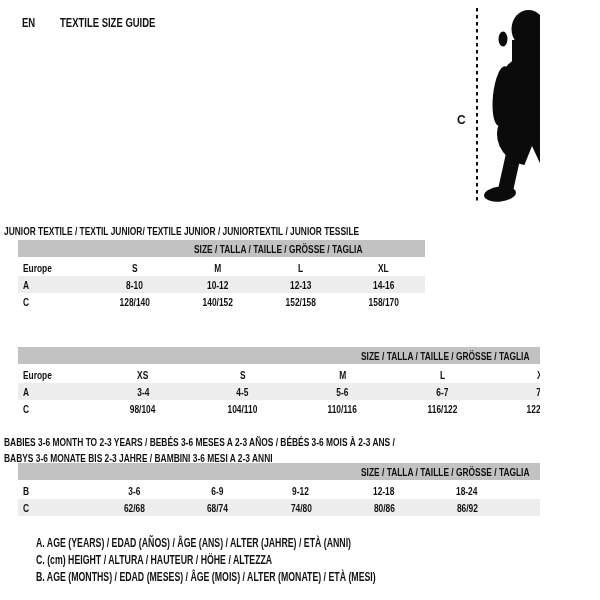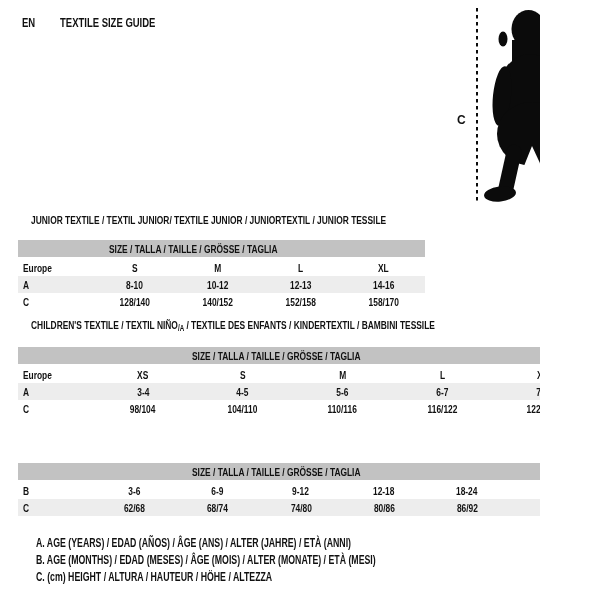--- a/index.html
+++ b/index.html
@@ -19,33 +19,33 @@
   .lang-code{flex:0 0 38px;}
 
   
   .figure{position:absolute;left:450px;top:4px;width:150px;height:210px;}
   .ink{fill:var(--silhouette,#0b0b0b);}
   .ink-stroke{stroke:var(--silhouette,#0b0b0b);}
   .paper{fill:#ffffff;}
   .c-label{font-family:"Liberation Sans","DejaVu Sans",sans-serif;font-size:12px;font-weight:700;fill:var(--text,#111);}
 
   
-  .title{position:absolute;left:31px;font-size:11.5px;}
+  .title{position:absolute;left:4px;font-size:11.5px;margin-top:11px;}
   .t1{top:214px;}
   .t2{top:319px;}
   .t3{top:423px;line-height:16px;}
 
   
   table.size-table{position:absolute;left:18px;border-collapse:collapse;table-layout:fixed;
     font-size:11.5px;font-weight:700;color:var(--text,#111);}
   .w1{top:240px;width:407px;}
   .w2{top:347px;width:574px;}
   .w3{top:463px;width:574px;}
   col.c0{width:75px;}
-  thead th{background:var(--header-bar,#c2c2c2);text-align:center;font-weight:700;
+  thead th{background:var(--header-bar,#c2c2c2);text-align:right;font-weight:700;
     height:15px;padding:1px 0 1px 5px;border-bottom:2px solid #fff;}
   td{height:17px;padding:0;text-align:center;}
   td.label-col{text-align:left;padding-left:5px;margin-top:35px;}
   tr.alt{background:var(--row-alt,#ededed);}
 
   
   .footnotes{position:absolute;left:20px;top:535px;font-size:12px;line-height:17.2px;margin-left:16px;}
 </style>
 </head>
 <body>
@@ -112,23 +112,20 @@
       <tr>
           <td class="label-col"><span class="cond cl">C</span></td>
           <td><span class="cond">128/140</span></td>
           <td><span class="cond">140/152</span></td>
           <td><span class="cond">152/158</span></td>
           <td><span class="cond">158/170</span></td>
         </tr>
     </tbody>
   </table>
 
-  <div class="title t2">
-    <span class="cond cl"><span>CHILDREN'S TEXTILE / TEXTIL NIÑO</span><span class="sub">/A</span><span> / TEXTILE DES ENFANTS / KINDERTEXTIL / BAMBINI TESSILE</span></span>
-  </div>
   <table class="size-table w2">
     <colgroup>
         <col class="c0">
         <col span="5">
       </colgroup>
     <thead>
       <tr>
         <th colspan="6"><span class="cond cl">SIZE / TALLA / TAILLE / GRÖSSE / TAGLIA</span></th>
       </tr>
     </thead>
@@ -154,20 +151,22 @@
           <td><span class="cond">98/104</span></td>
           <td><span class="cond">104/110</span></td>
           <td><span class="cond">110/116</span></td>
           <td><span class="cond">116/122</span></td>
           <td><span class="cond">122/128</span></td>
         </tr>
     </tbody>
   </table>
 
   <div class="title t3">
+    <div><span class="cond cl">BABIES 3-6 MONTH TO 2-3 YEARS / BEBÉS 3-6 MESES A 2-3 AÑOS / BÉBÉS 3-6 MOIS À 2-3 ANS /</span></div>
+    <div><span class="cond cl">BABYS 3-6 MONATE BIS 2-3 JAHRE / BAMBINI 3-6 MESI A 2-3 ANNI</span></div>
   </div>
   <table class="size-table w3">
     <colgroup>
         <col class="c0">
         <col span="6">
       </colgroup>
     <thead>
       <tr>
         <th colspan="7"><span class="cond cl">SIZE / TALLA / TAILLE / GRÖSSE / TAGLIA</span></th>
       </tr>
@@ -189,17 +188,17 @@
           <td><span class="cond">74/80</span></td>
           <td><span class="cond">80/86</span></td>
           <td><span class="cond">86/92</span></td>
           <td><span class="cond">92/98</span></td>
         </tr>
     </tbody>
   </table>
 
   <div class="footnotes">
     <div><span class="cond cl">A. AGE (YEARS) / EDAD (AÑOS) / ÂGE (ANS) / ALTER (JAHRE) / ETÀ (ANNI)</span></div>
+    <div><span class="cond cl">C. (cm) HEIGHT / ALTURA / HAUTEUR / HÖHE / ALTEZZA</span></div>
     <div><span class="cond cl">B. AGE (MONTHS) / EDAD (MESES) / ÂGE (MOIS) / ALTER (MONATE) / ETÀ (MESI)</span></div>
-    <div><span class="cond cl">C. (cm) HEIGHT / ALTURA / HAUTEUR / HÖHE / ALTEZZA</span></div>
   </div>
 
 </div>
 
 </body></html>

